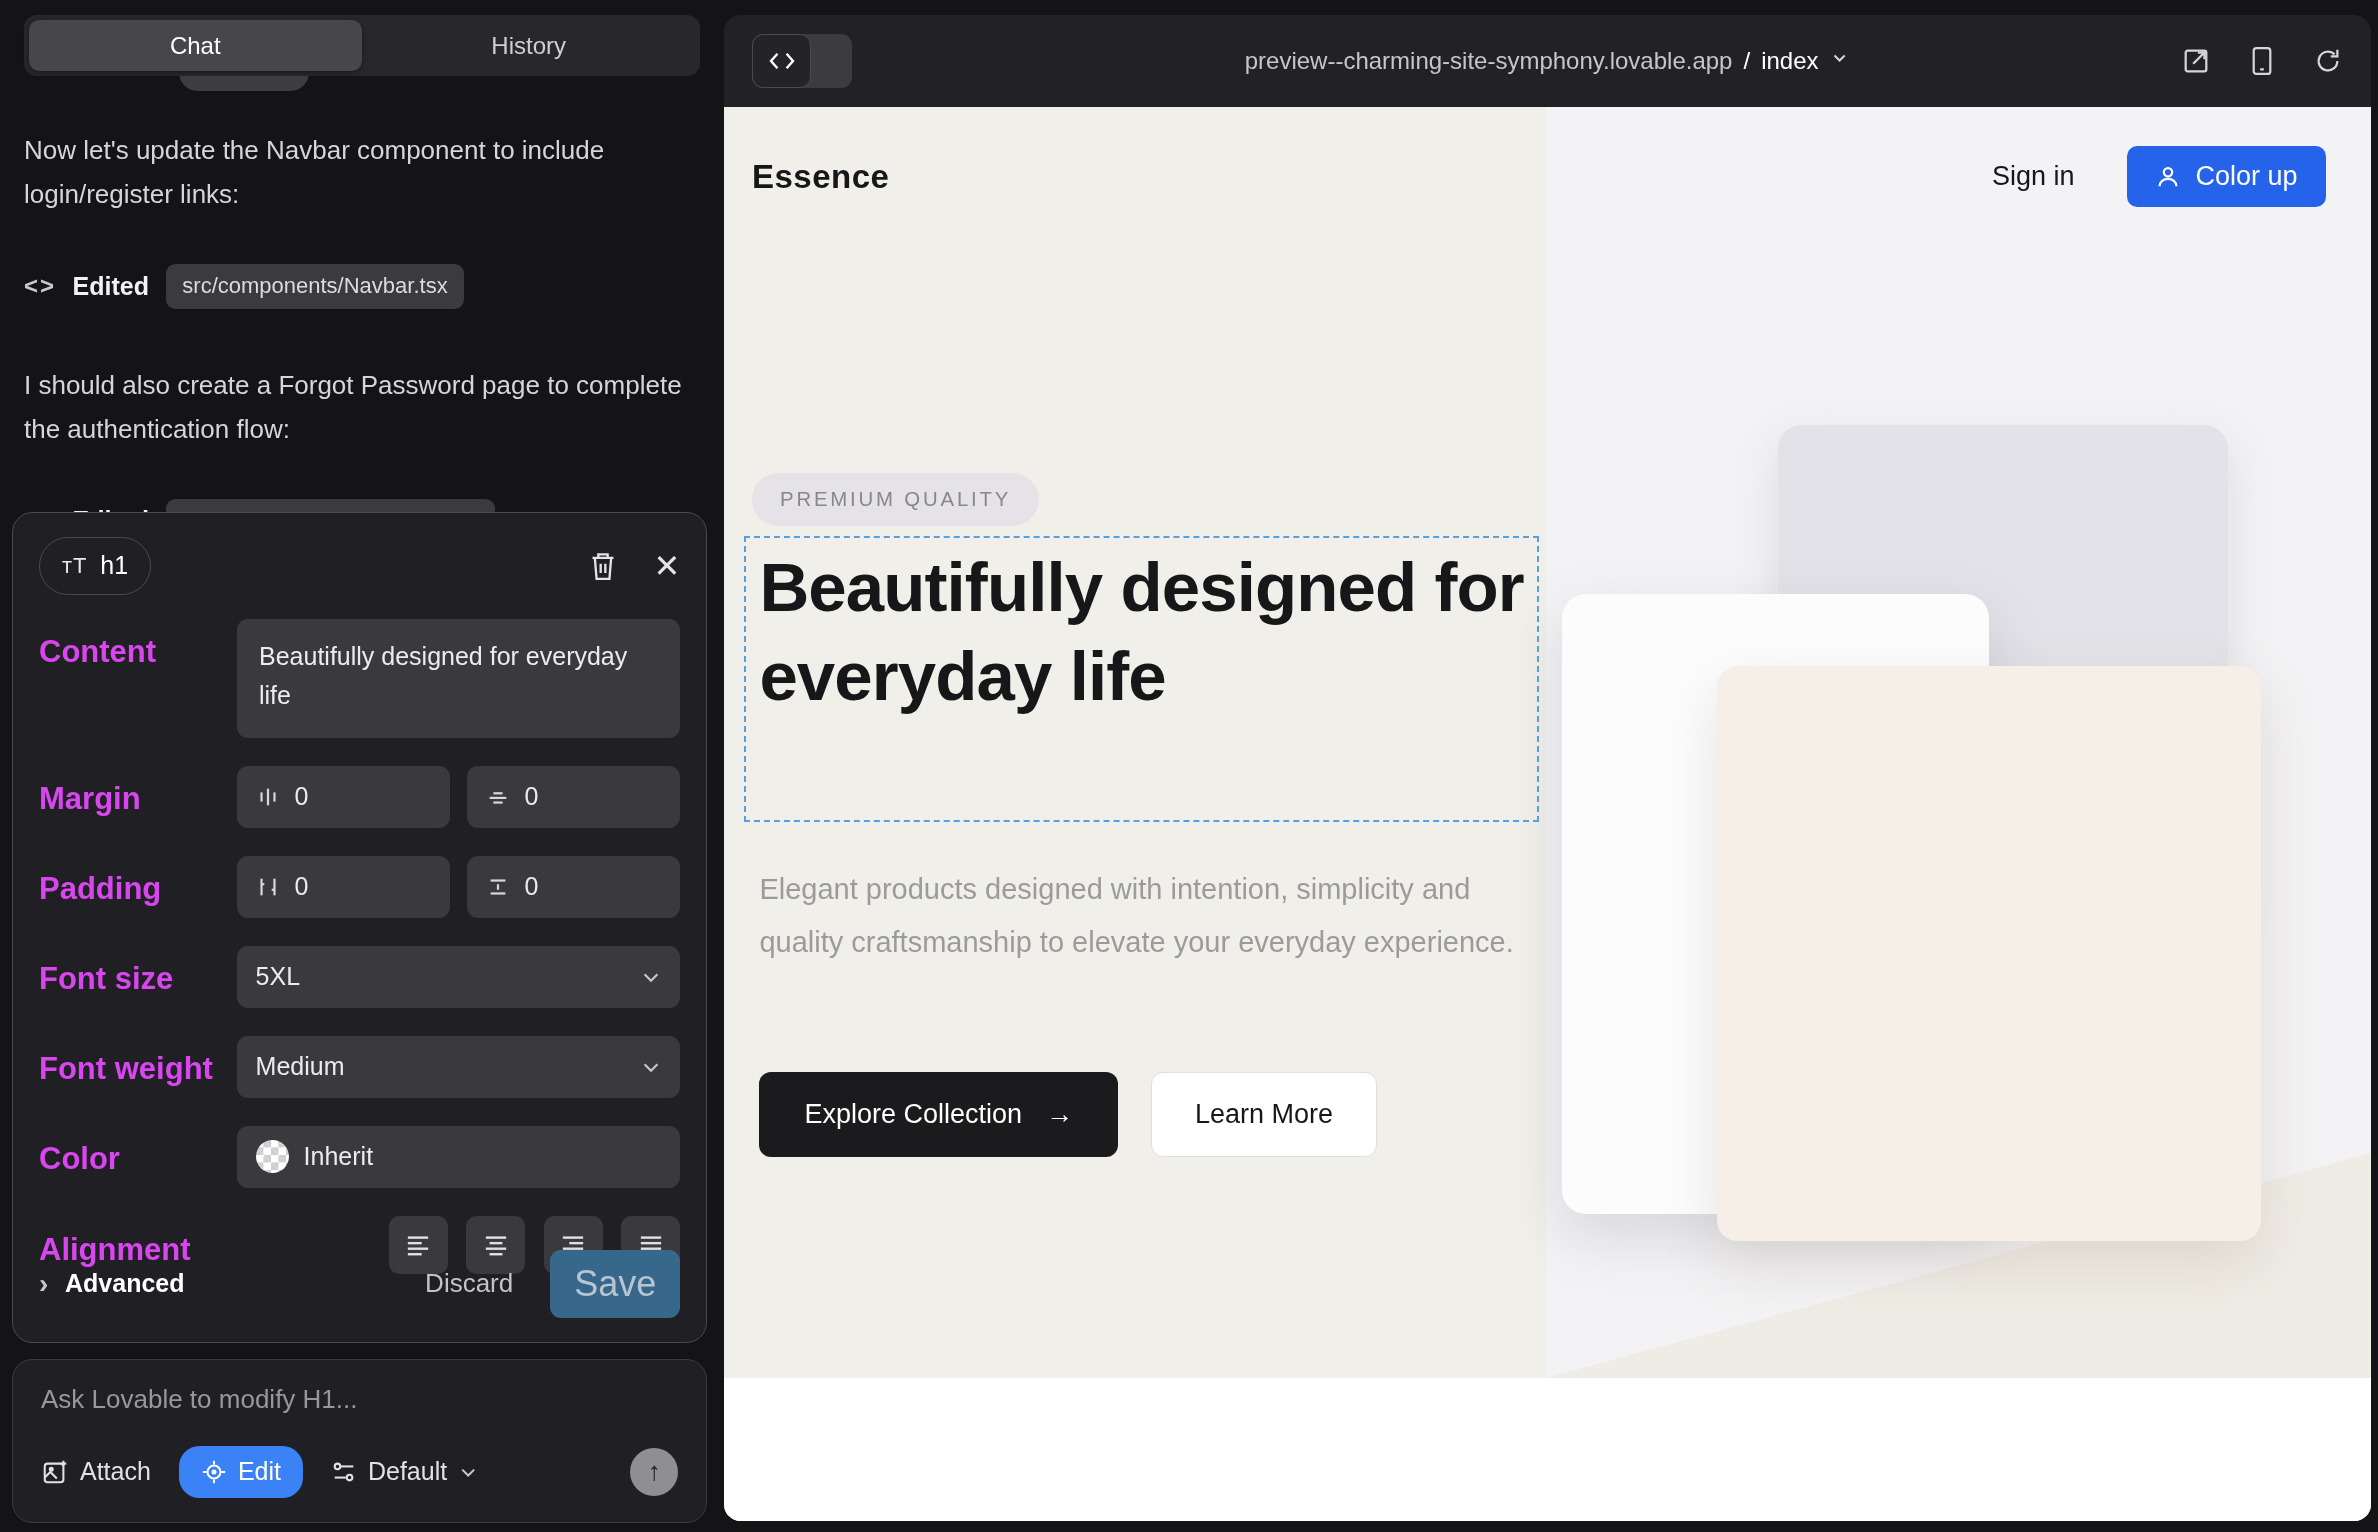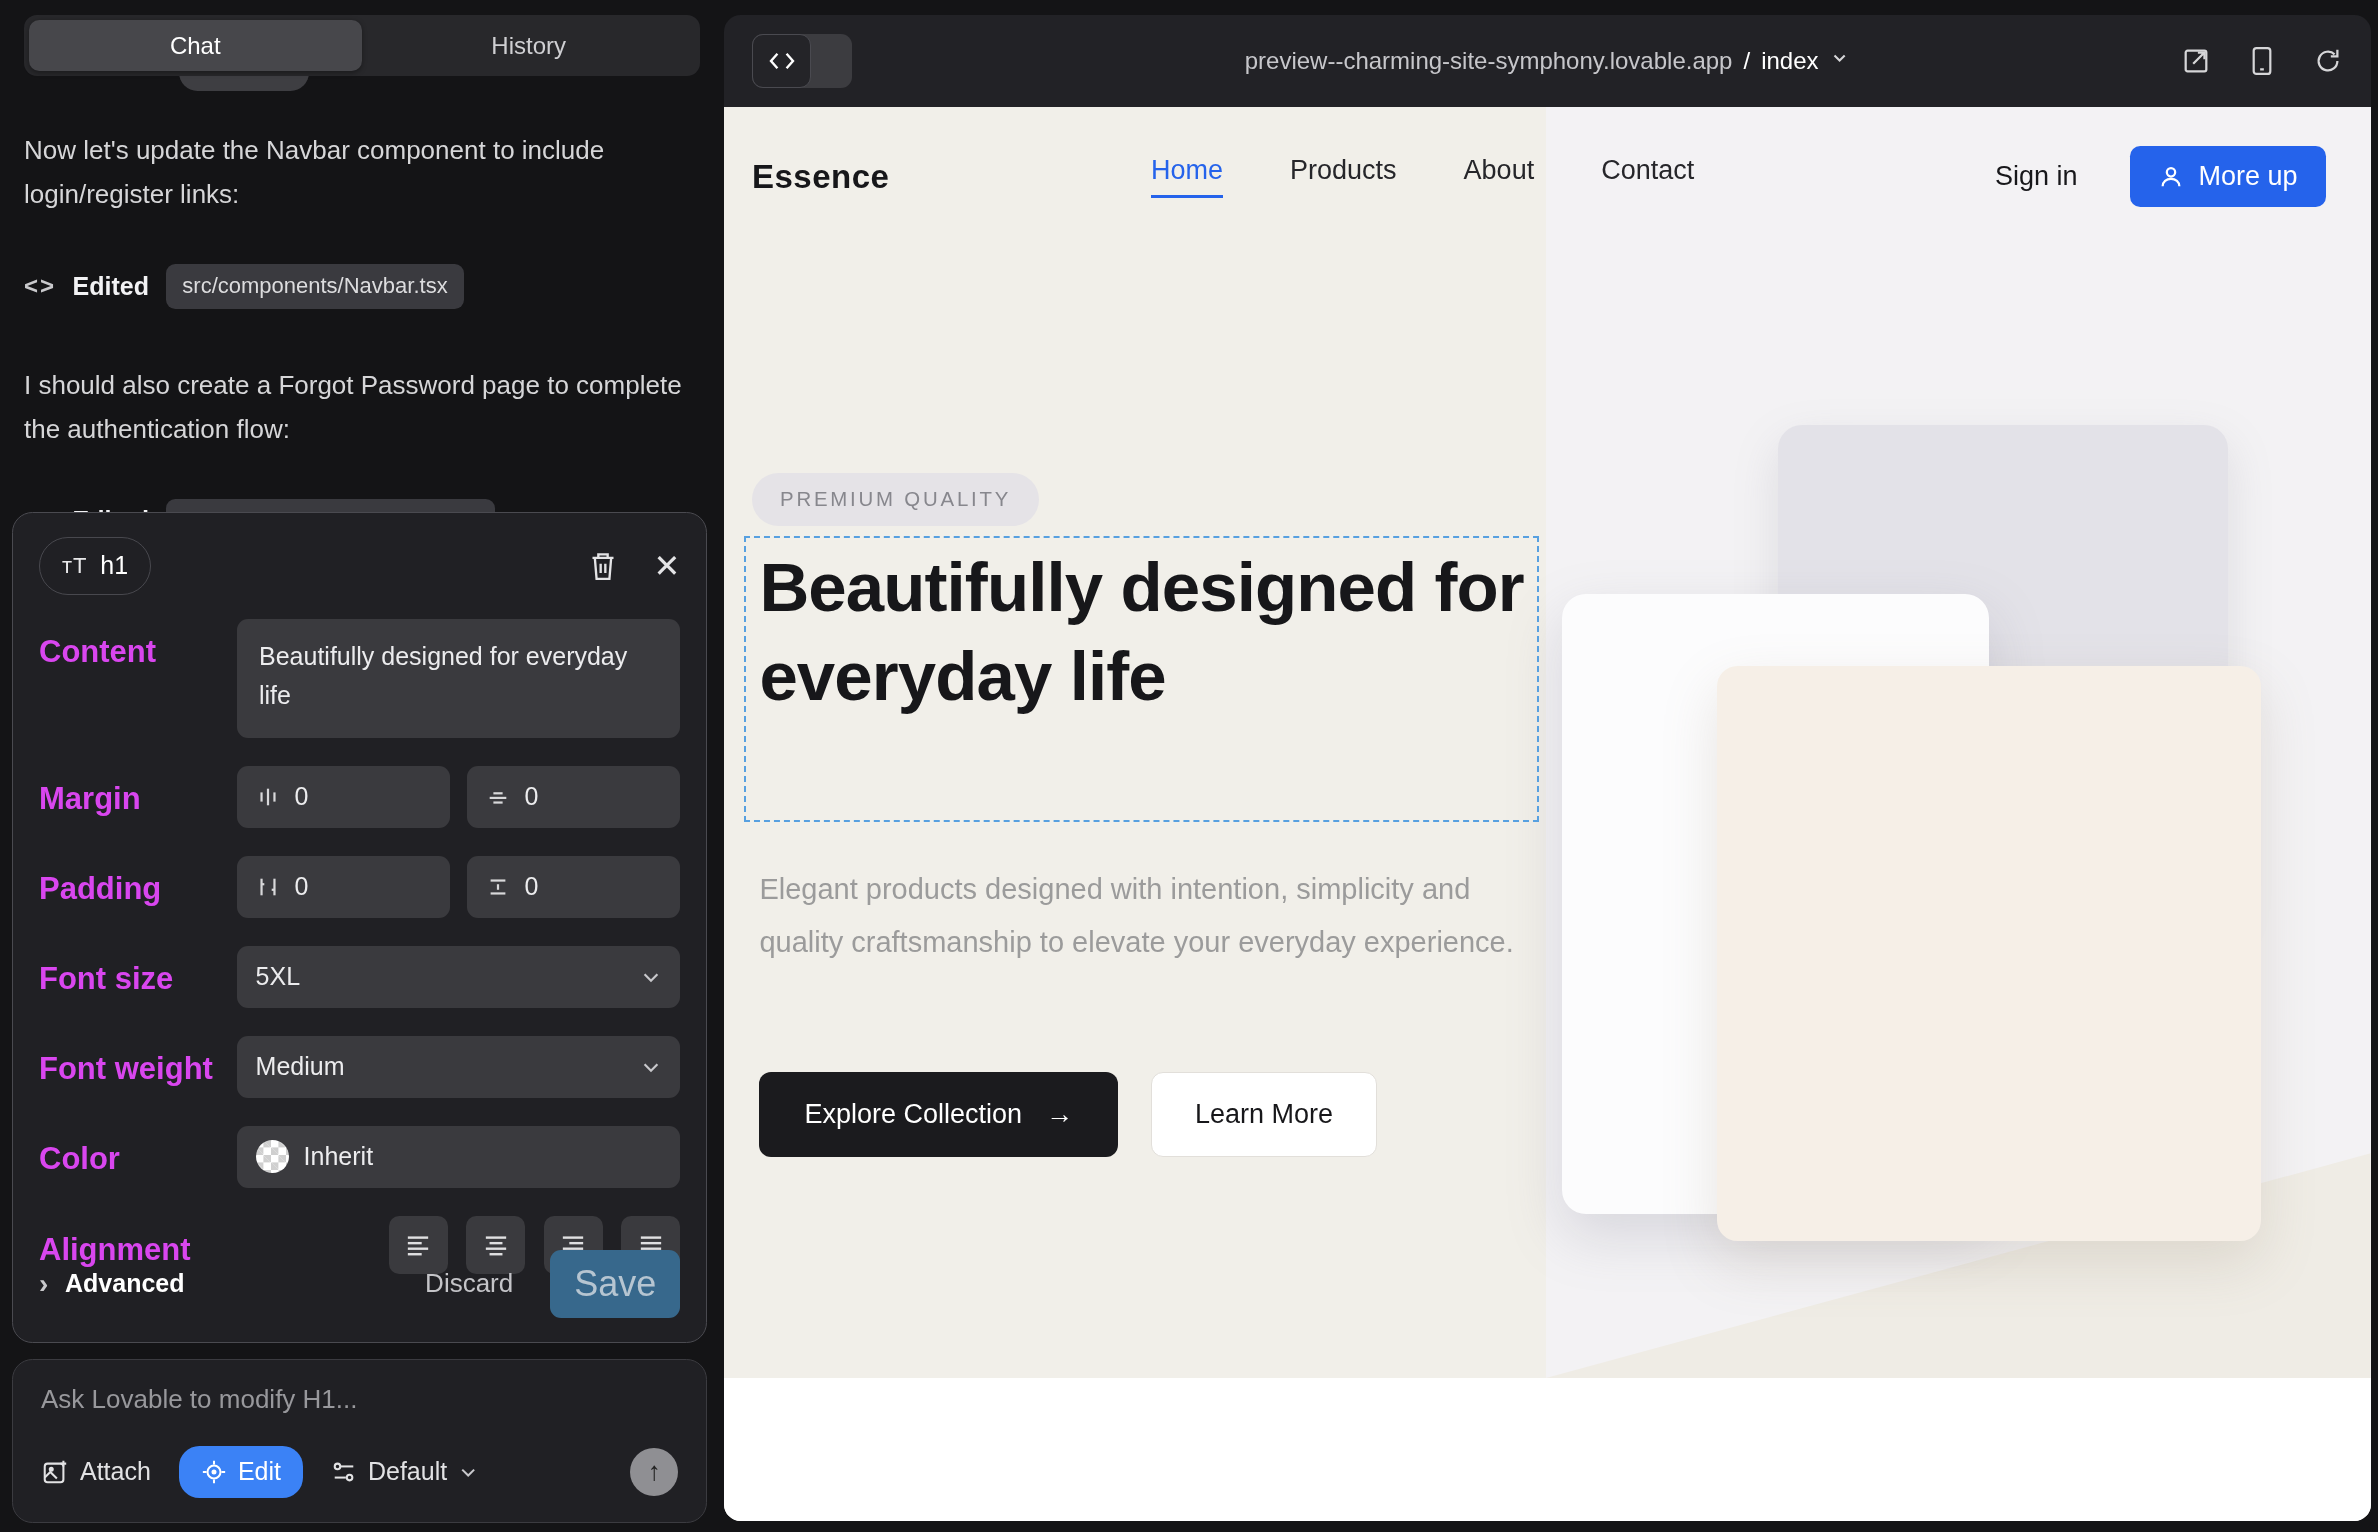--- a/index.html
+++ b/index.html
@@ -376,36 +376,30 @@
       <div class="viewport">
         <div class="right-panel-bg"></div>
         <div class="wedge"></div>
         <div class="bottom-white"></div>
         <div class="card-lavender"></div>
         <div class="card-white"></div>
         <div class="card-cream"></div>
 
         <div class="site-nav">
           <div class="logo">Essence</div>
-          <div class="nav-links">
-            <span class="nav-link active">Home</span>
-            <span class="nav-link">Products</span>
-            <span class="nav-link">About</span>
-            <span class="nav-link">Contact</span>
-          </div>
           <div class="auth">
             <button class="signin">Sign in</button>
             <button class="signup">
               <svg width="26" height="26" viewBox="0 0 28 28">
                   <g fill="none" stroke="#fff" stroke-width="2.4">
                     <circle cx="14" cy="9" r="4.5"></circle>
                     <path d="M5 24c0-5 4-8 9-8s9 3 9 8"></path>
                   </g>
                 </svg>
-              <span>More up</span>
+              <span>Color up</span>
             </button>
           </div>
         </div>
 
         <div class="hero">
           <div class="badge">PREMIUM QUALITY</div>
           <div class="selection-box"></div>
           <h1>Beautifully designed for everyday life</h1>
           <p>Elegant products designed with intention, simplicity and quality craftsmanship to elevate your everyday experience.</p>
           <div class="cta-row">

